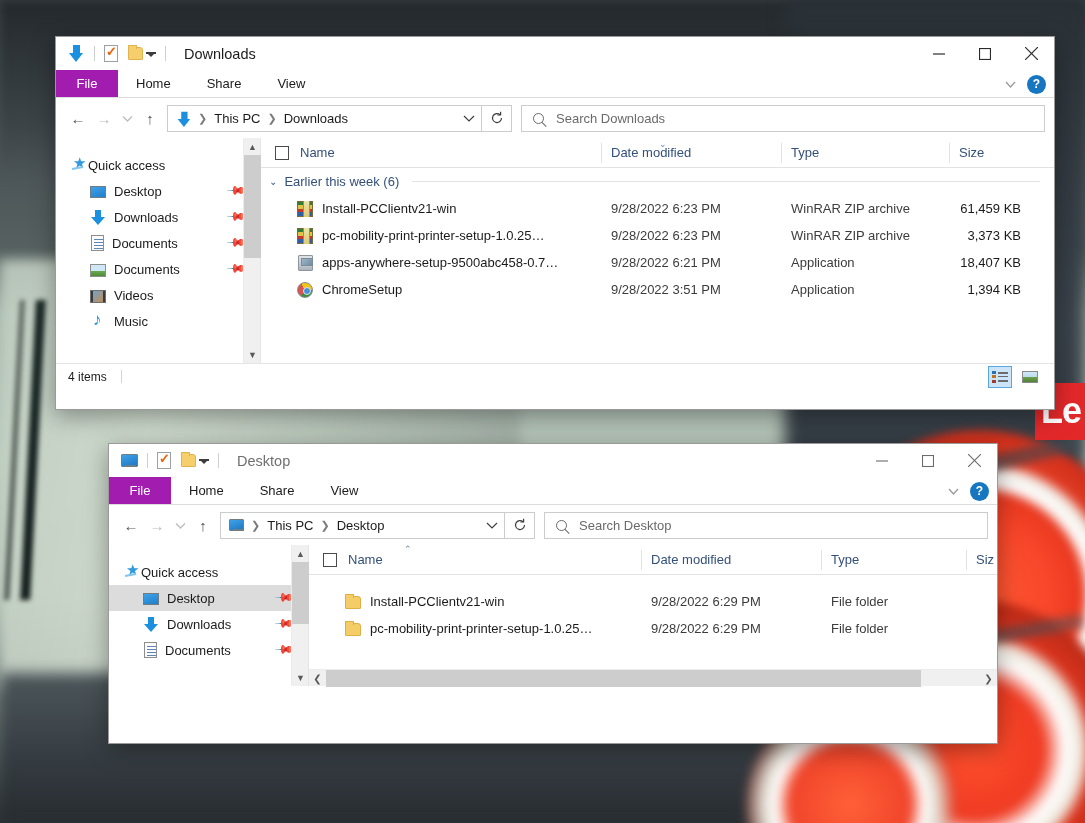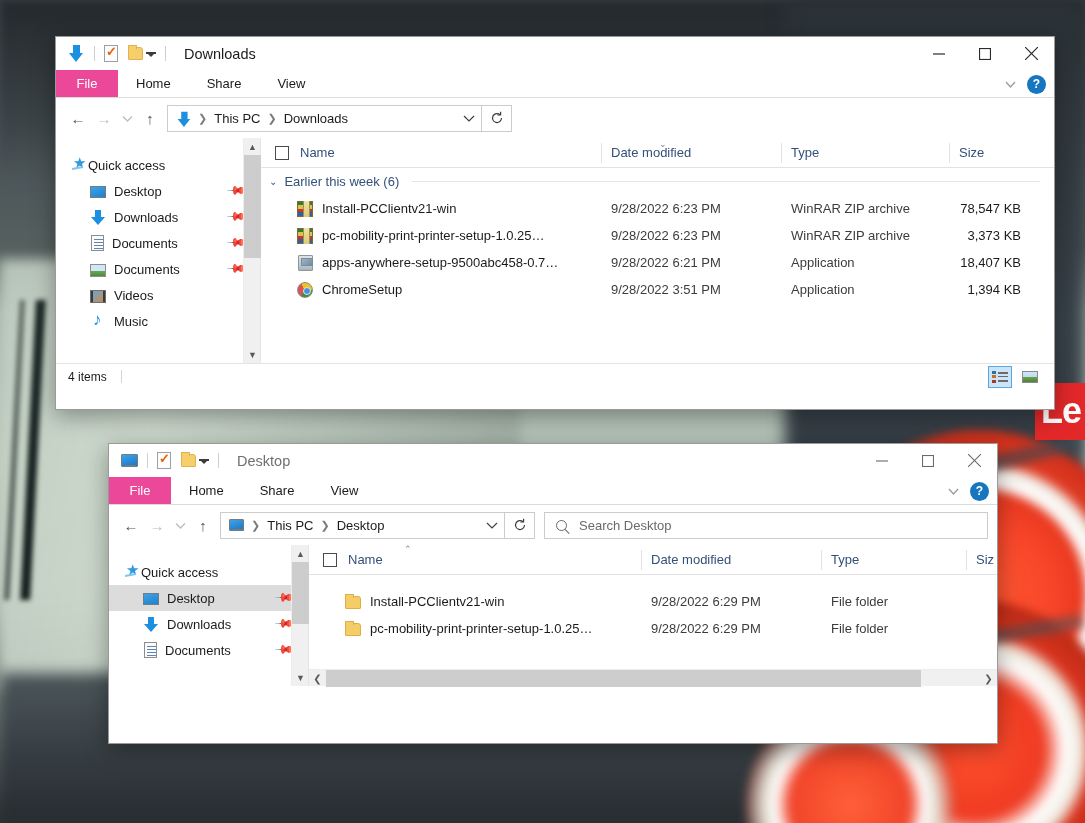--- a/index.html
+++ b/index.html
@@ -179,21 +179,21 @@
 
   
   .ribbon {
     height: 28px; display: flex; align-items: stretch;
     border-bottom: 1px solid #dcdcdc; background: #ffffff; position: relative;
   }
   .rtab {
     padding: 0 18px; display: flex; align-items: center; justify-content: center;
     font-size: 13px; color: #1b1b1b; min-width: 62px;
   }
-  .rtab.file { background: #ec4899; color: #ffffff; }
+  .rtab.file { background: #a21caf; color: #ffffff; }
   .ribbon-right {
     position: absolute; right: 8px; top: 0; height: 28px;
     display: flex; align-items: center; gap: 10px;
   }
   .chev-dn {
     width: 13px; height: 13px; position: relative;
   }
   .help-btn {
     width: 19px; height: 19px; border-radius: 50%; background: #1776c0;
     color: #fff; font-size: 12px; font-weight: bold;
@@ -538,20 +538,24 @@
             <polyline points="1,2 6,7 11,2" fill="none" stroke="#3f3f3f" stroke-width="1.2"></polyline>
           </svg>
       </span>
     </div>
     <div class="refreshbtn">
       <svg width="14" height="14" viewBox="0 0 14 14">
         <path d="M11.5 7a4.5 4.5 0 1 1-1.4-3.2" fill="none" stroke="#3f3f3f" stroke-width="1.2"></path>
         <polyline points="10.6,0.8 10.6,4 7.4,4" fill="none" stroke="#3f3f3f" stroke-width="1.2"></polyline>
       </svg>
     </div>
+    <div class="searchbox">
+      <span class="mag"></span>
+      <span>Search Downloads</span>
+    </div>
   </div>
 
   <div class="wbody" style="height:225px">
     <div class="navpane" style="width:205px">
       <div class="navlist">
         <div class="navitem indent-0">
           <span class="ni ni-star"></span>
           <span class="nlabel" style="margin-left:14px">Quick access</span>
         </div>
         <div class="navitem indent-1">
@@ -614,21 +618,21 @@
         <span class="gline"></span>
       </div>
 
       <div class="frow">
         <div class="fcell fname" style="width:340px;padding-left:36px">
           <span class="fi fi-rar"></span>
           <span>Install-PCClientv21-win</span>
         </div>
         <div class="fcell fdate" style="width:180px">9/28/2022 6:23 PM</div>
         <div class="fcell ftype" style="width:168px">WinRAR ZIP archive</div>
-        <div class="fcell fsize" style="width:90px">78,547 KB</div>
+        <div class="fcell fsize" style="width:90px">61,459 KB</div>
       </div>
       <div class="frow">
         <div class="fcell fname" style="width:340px;padding-left:36px">
           <span class="fi fi-rar"></span>
           <span>pc-mobility-print-printer-setup-1.0.25…</span>
         </div>
         <div class="fcell fdate" style="width:180px">9/28/2022 6:23 PM</div>
         <div class="fcell ftype" style="width:168px">WinRAR ZIP archive</div>
         <div class="fcell fsize" style="width:90px">3,373 KB</div>
       </div>

